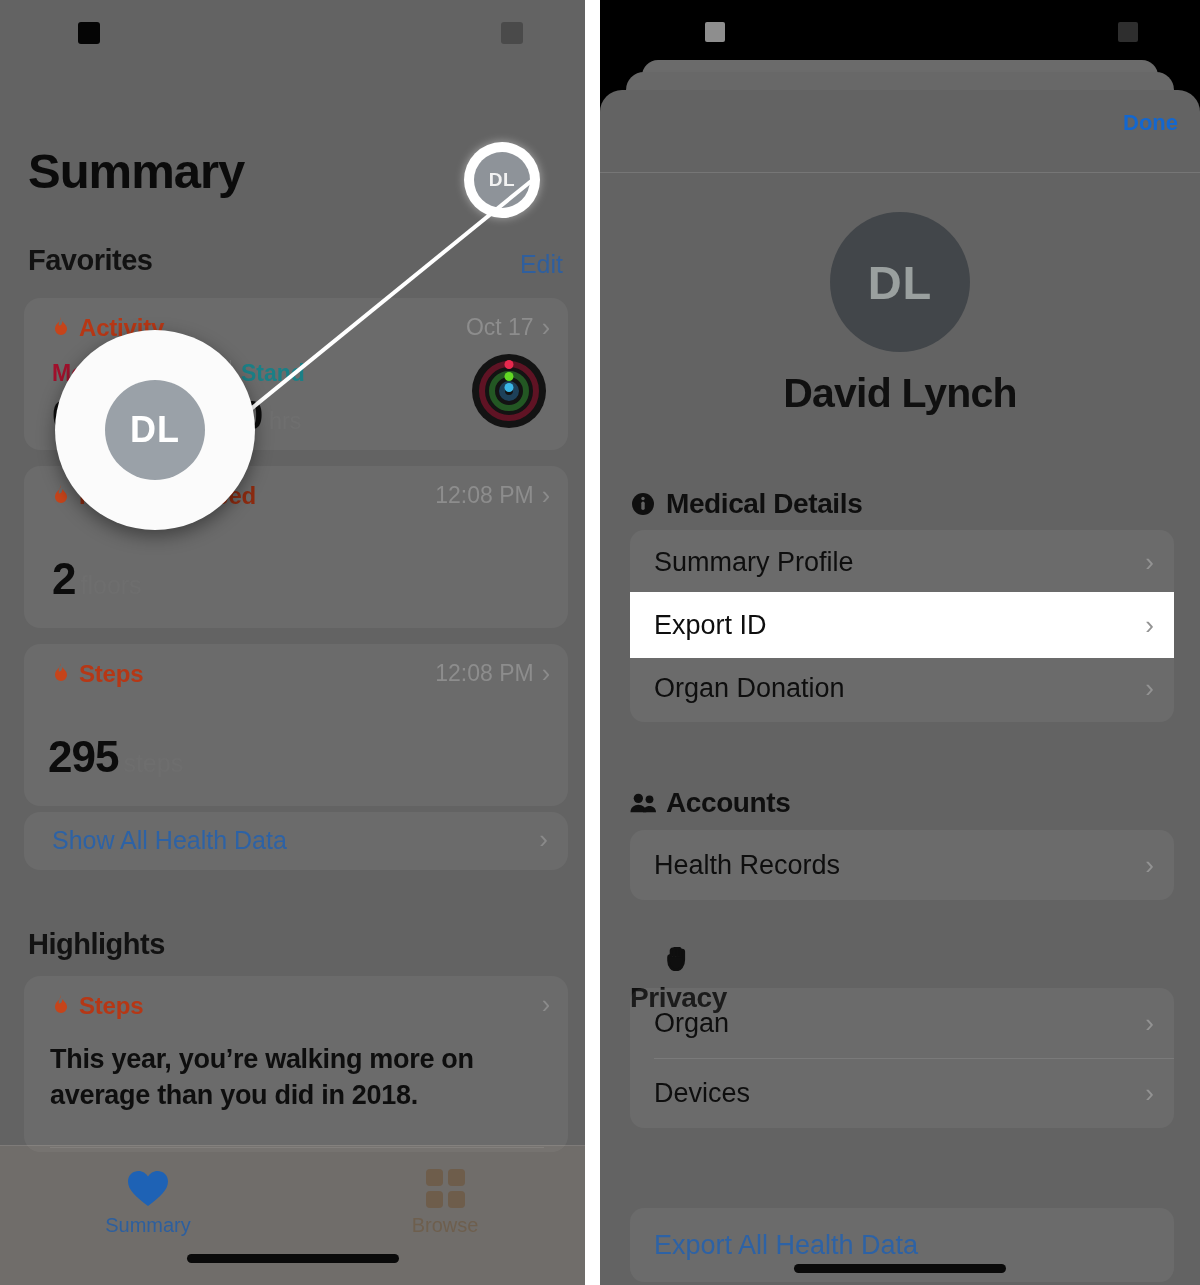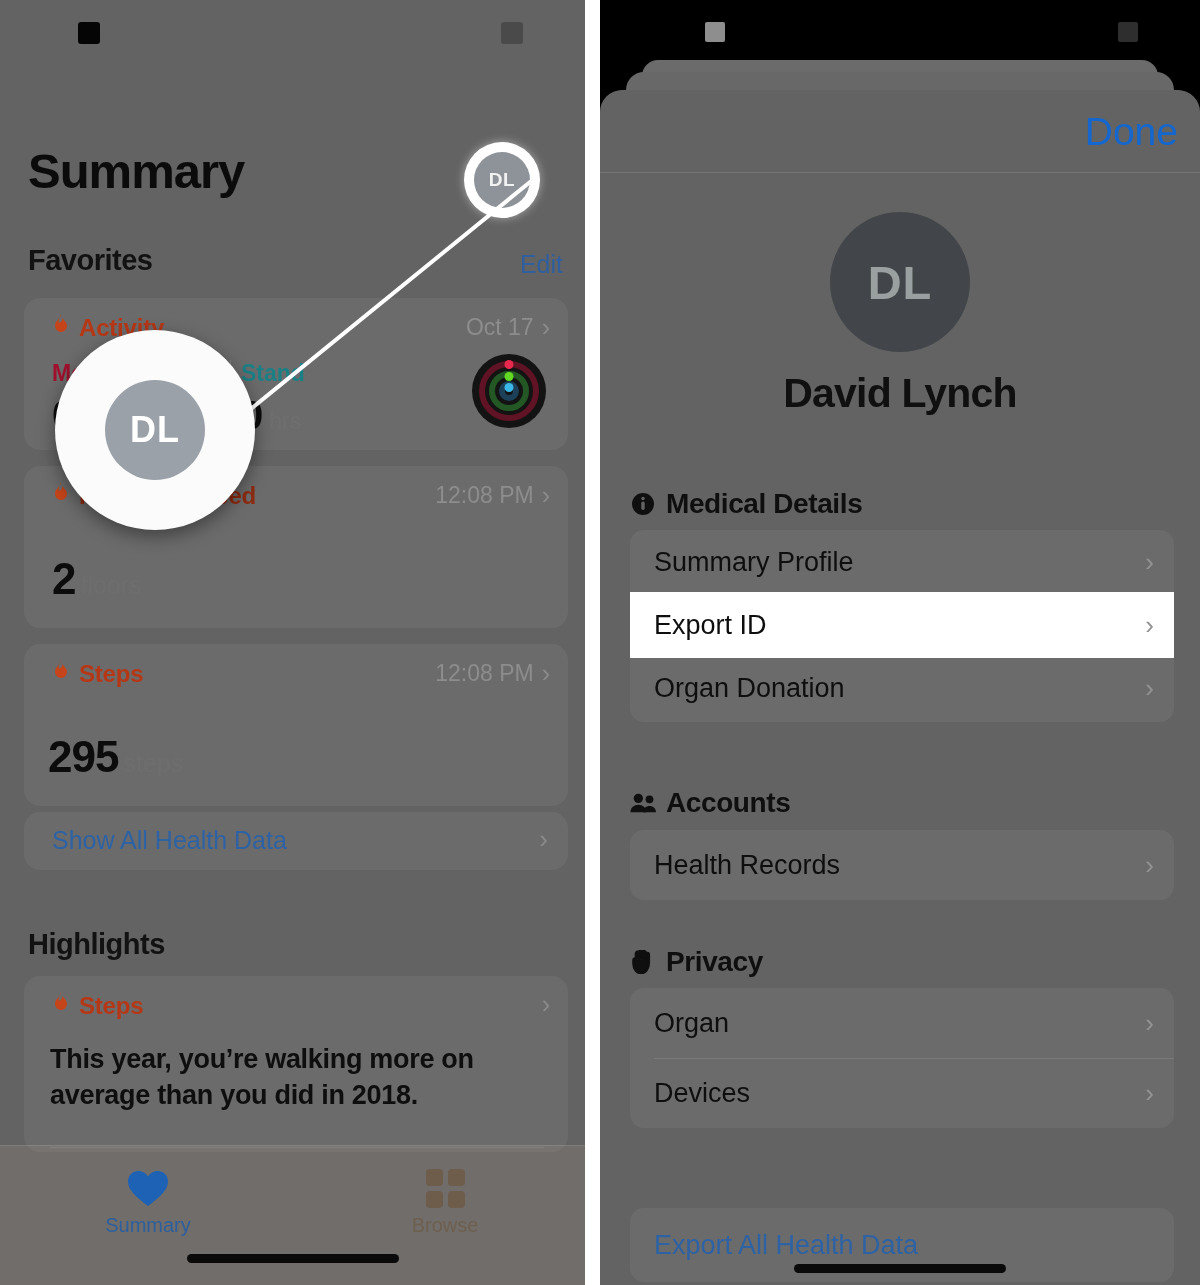--- a/index.html
+++ b/index.html
@@ -93,21 +93,21 @@
     border-radius: 16px;
   }
   .card-activity { top: 298px; height: 152px; }
   .card-flights  { top: 466px; height: 162px; }
   .card-steps    { top: 644px; height: 162px; }
   .card-showall  { top: 812px; height: 58px; }
   .card-high     { top: 976px; height: 176px; }
 
   .row-top {
     position: absolute; left: 28px; top: 16px; right: 20px;
-    display: flex; 
+    display: flex; align-items: center;
   }
   .flame {
     width: 18px; height: 22px; margin-right: 9px; flex: 0 0 auto;
     position: relative;
   }
   .flame svg { display:block; }
 
   .cat-name { font-size: 24px; font-weight: 600; letter-spacing: -0.2px; }
   .cat-red    { color: #b63715; }
   .cat-darkred{ color: #8d2b10; }
@@ -213,21 +213,21 @@
   .sheet-back1 {
     position: absolute; left: 26px; right: 26px; top: 72px; height: 90px;
     background: #686868; border-radius: 18px 18px 0 0;
   }
   .sheet {
     position: absolute; left: 0; right: 0; top: 90px; bottom: 0;
     background: #636363; border-radius: 22px 22px 0 0;
   }
   .done-btn {
     position: absolute; right: 22px; top: 20px;
-    font-size: 39px; color: #1367cf; font-weight: 400; text-align: center;
+    font-size: 22px; color: #1367cf; font-weight: 700; text-align: center;
   }
   .sheet-rule { position:absolute; left:0; right:0; top: 82px; height:1px; background: rgba(255,255,255,0.12);}
 
   .big-avatar {
     position: absolute; left: 50%; transform: translateX(-50%); top: 122px;
     width: 140px; height: 140px; border-radius: 50%;
     background: #42464a;
     display:flex; align-items:center; justify-content:center;
     color: #9aa09f; font-size: 47px; font-weight: 600; letter-spacing: 1px;
   }
@@ -236,21 +236,21 @@
     font-size: 41px; font-weight: bold; color: #101010; letter-spacing: -0.8px;
   }
 
   .r-section-head {
     position: absolute; left: 30px;
     display: flex; align-items: center; gap: 10px;
     font-size: 28px; font-weight: bold; color: #0f0f0f; letter-spacing: -0.4px;
   }
   .r-sh-medical { top: 398px; }
   .r-sh-accounts{ top: 697px; }
-  .r-sh-privacy { top: 856px; }
+  .r-sh-privacy { top: 856px; flex-direction: column; }
 
   .sec-ic { width: 26px; height: 26px; display:flex; align-items:center; justify-content:center; }
 
   .r-card {
     position: absolute; left: 30px; width: 544px;
     background: rgba(255,255,255,0.055);
     border-radius: 14px;
     overflow: hidden;
   }
   .rc-medical  { top: 440px; height: 192px; }

